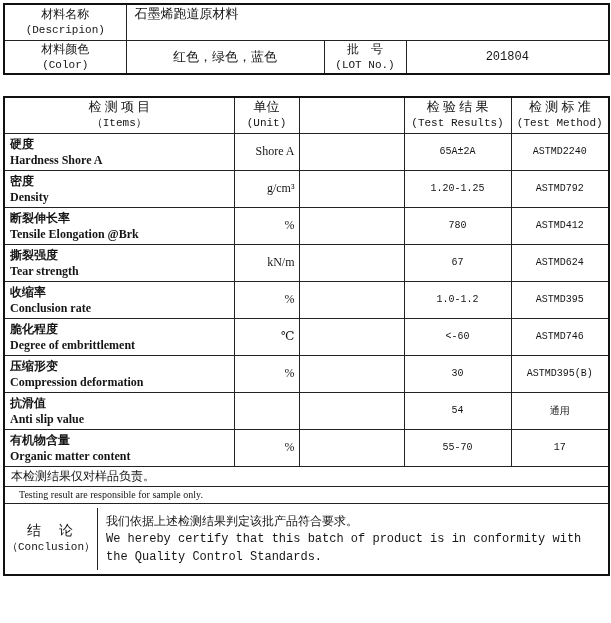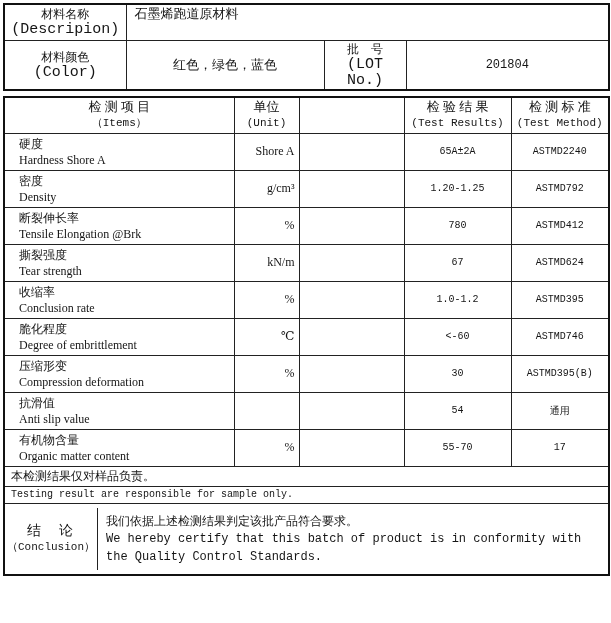--- a/index.html
+++ b/index.html
@@ -12,30 +12,30 @@
   table.doc-table {
     position:absolute; border-collapse:collapse; table-layout:fixed;
     border:2px solid #111;
   }
   td { border:1px solid #222; font-size:12px; vertical-align:middle; padding:0 4px; overflow:hidden; }
   .c { text-align:center; }
   .mono { font-family:"Liberation Mono","DejaVu Sans Mono",monospace; font-size:10px; }
   .zh { font-size:12px; line-height:16px; }
   .en { font-size:12px; line-height:16px; }
   .label-cell { text-align:center;margin-top:14px; }
-  .label-cell .en { font-family:"Liberation Mono","DejaVu Sans Mono",monospace; font-size:15px; }
+  .label-cell .en { font-family:"Liberation Mono","DejaVu Sans Mono",monospace; font-size:11px; }
   .th-cell { text-align:center;margin-top:23px; }
   .th-cell .zh { font-size:13px; }
   .th-cell .en { font-family:"Liberation Mono","DejaVu Sans Mono",monospace; font-size:11px; }
   .top-value { vertical-align:top; padding-left:8px; font-size:13px; }
-  .item-cell { padding:2px 14px; }
+  .item-cell { padding:2px 5px;font-weight:bold; }
   .unit-cell { text-align:right; font-size:12px; }
   .result-cell, .method-cell { text-align:center; }
   .note-cell-zh { padding-left:6px; font-size:12px; }
-  .note-cell-en { padding-left:6px; }
+  .note-cell-en { padding-left:14px;font-family:Liberation Serif, serif; }
   .conclusion-cell { padding:0; }
   .conclusion-wrap { display:flex; height:100%; align-items:stretch; }
   .conclusion-label {
     width:92px; flex:0 0 92px; border-right:1px solid #222;
     display:flex; flex-direction:column; justify-content:center; text-align:center;
   }
   .conclusion-label .zh { font-size:14px; letter-spacing:2px; }
   .conclusion-label .en { font-family:"Liberation Mono","DejaVu Sans Mono",monospace; font-size:11px; }
   .conclusion-body { flex:1; padding:4px 8px; }
   .conclusion-body .zh { line-height:18px; }

